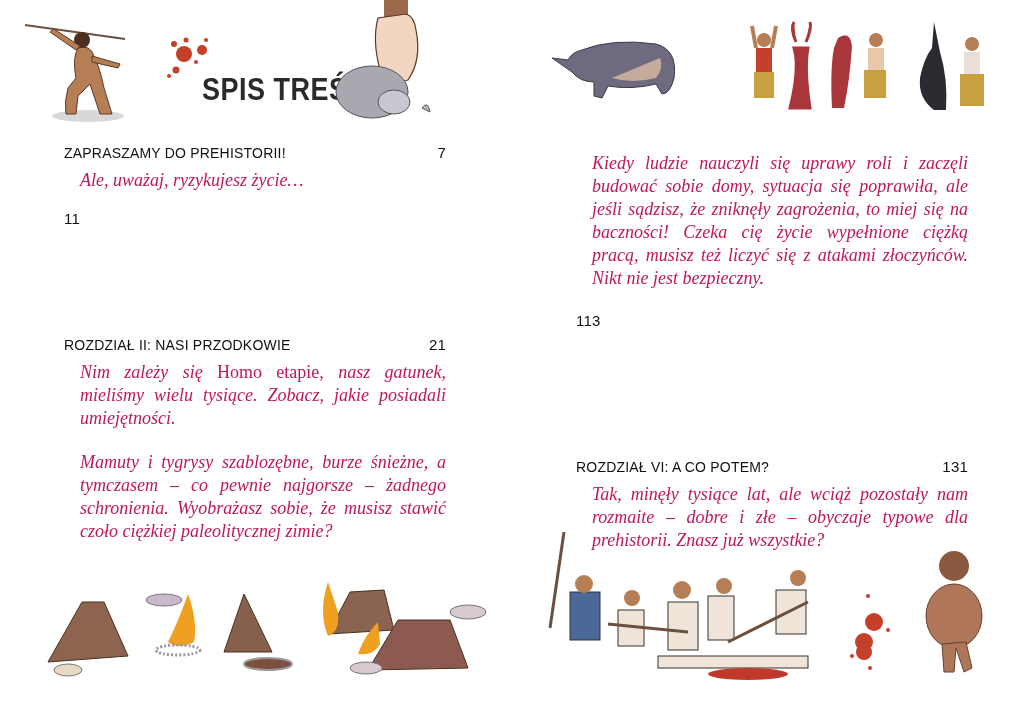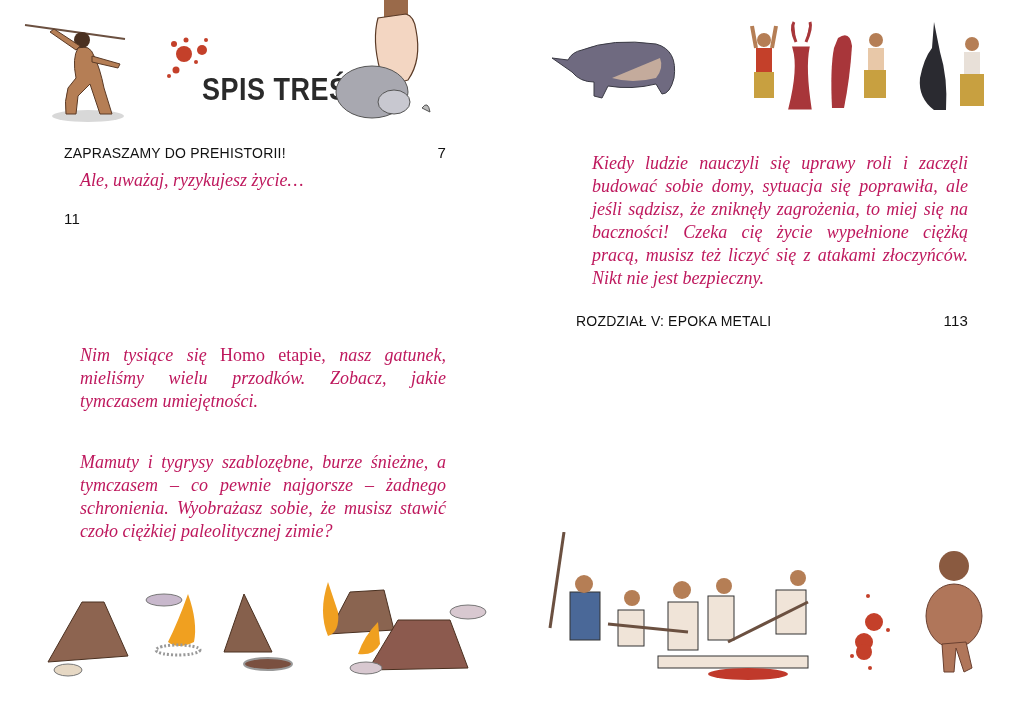--- a/index.html
+++ b/index.html
@@ -69,21 +69,25 @@
     <div class="desc">Ale, uważaj, ryzykujesz życie…</div>
   </div>
 
   <div class="entry" style="top:210px">
     <div class="head">
       <span class="num">11</span>
     </div>
   </div>
 
   <div class="entry" style="top:336px">
-    <div class="desc"><span>Nim tysiące się </span><span style="font-style:normal">Homo etapie</span><span>, nasz gatunek, mieliśmy wielu przodków. Zobacz, jakie tymczasem umiejętności.</span></div>
+    <div class="head">
+      <span>ROZDZIAŁ II: NASI PRZODKOWIE</span>
+      <span class="num">21</span>
+    </div>
+    <div class="desc"><span>Nim zależy się </span><span style="font-style:normal">Homo etapie</span><span>, nasz gatunek, mieliśmy wielu tysiące. Zobacz, jakie posiadali umiejętności.</span></div>
   </div>
 
   <div class="entry" style="top:443px">
     <div class="desc">Mamuty i tygrysy szablozębne, burze śnieżne, a tymczasem – co pewnie najgorsze – żadnego schronienia. Wyobrażasz sobie, że musisz stawić czoło ciężkiej paleolitycznej zimie?</div>
   </div>
 
   <svg width="470" height="110" style="left:28px;top:572px" viewBox="0 0 470 110">
     <polygon points="20,90 54,30 76,30 100,84" fill="#8d6450" stroke="#4a3020" stroke-width="1"></polygon>
     <polygon points="196,80 216,22 244,80" fill="#86604c" stroke="#4a3020" stroke-width="1"></polygon>
     <polygon points="300,62 322,20 356,18 366,58" fill="#8a6450" stroke="#4a3020" stroke-width="1"></polygon>
@@ -122,25 +126,31 @@
     <rect x="230" y="34" width="16" height="22" fill="#e8e0d8"></rect>
     <rect x="226" y="56" width="24" height="32" fill="#c8a040"></rect>
   </svg>
 
   <div class="entry" style="top:144px">
     <div class="desc">Kiedy ludzie nauczyli się uprawy roli i zaczęli budować sobie domy, sytuacja się poprawiła, ale jeśli sądzisz, że zniknęły zagrożenia, to miej się na baczności! Czeka cię życie wypełnione ciężką pracą, musisz też liczyć się z atakami złoczyńców. Nikt nie jest bezpieczny.</div>
   </div>
 
   <div class="entry" style="top:312px">
     <div class="head">
-      <span>ROZDZIAŁ V: EPOKA METALI</span>
       <span class="num">113</span>
     </div>
   </div>
 
+  <div class="entry" style="top:458px">
+    <div class="head">
+      <span>ROZDZIAŁ VI: A CO POTEM?</span>
+      <span class="num">131</span>
+    </div>
+    <div class="desc">Tak, minęły tysiące lat, ale wciąż pozostały nam rozmaite – dobre i złe – obyczaje typowe dla prehistorii. Znasz już wszystkie?</div>
+  </div>
 
   <svg width="300" height="150" style="left:36px;top:532px" viewBox="0 0 300 150">
     <line x1="16" y1="0" x2="2" y2="96" stroke="#6b5040" stroke-width="3"></line>
     <rect x="22" y="60" width="30" height="48" fill="#4a6898" stroke="#333"></rect>
     <circle cx="36" cy="52" r="9" fill="#b57e55"></circle>
     <rect x="70" y="78" width="26" height="36" fill="#f0e4d8" stroke="#333"></rect>
     <circle cx="84" cy="66" r="8" fill="#b57e55"></circle>
     <rect x="120" y="70" width="30" height="48" fill="#f0e4d8" stroke="#333"></rect>
     <circle cx="134" cy="58" r="9" fill="#b57e55"></circle>
     <rect x="160" y="64" width="26" height="44" fill="#f0e4d8" stroke="#333"></rect>

